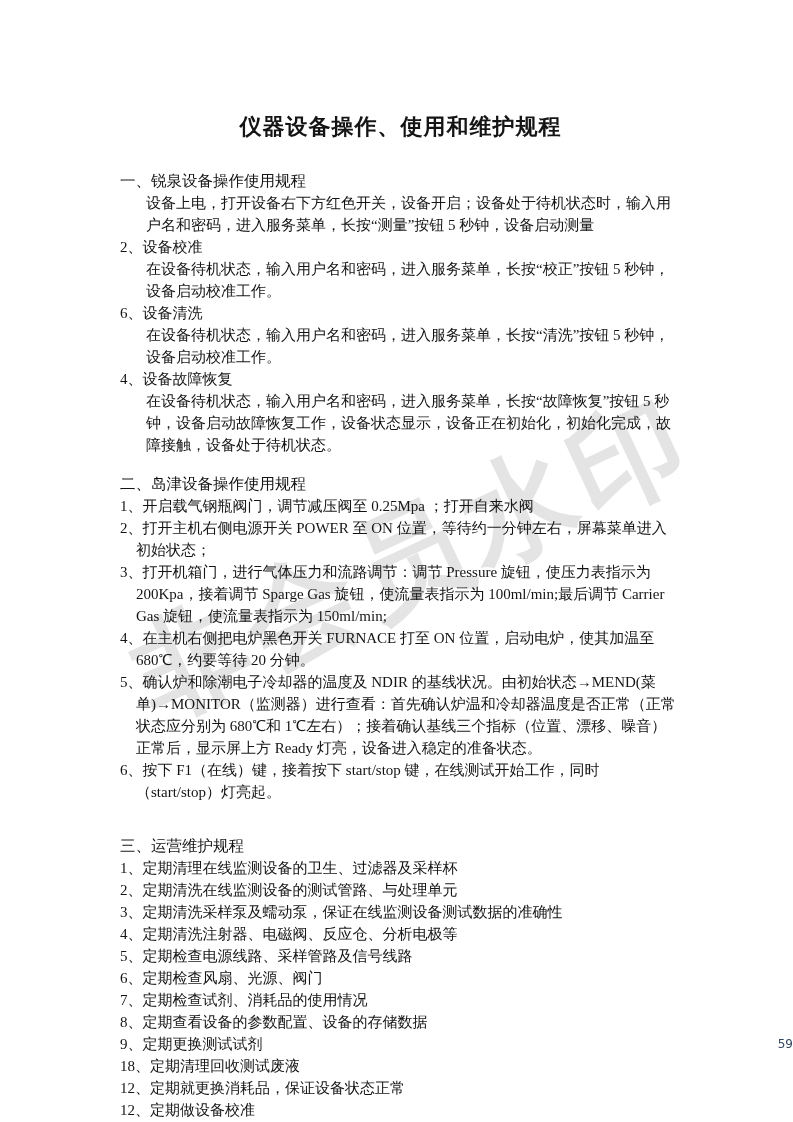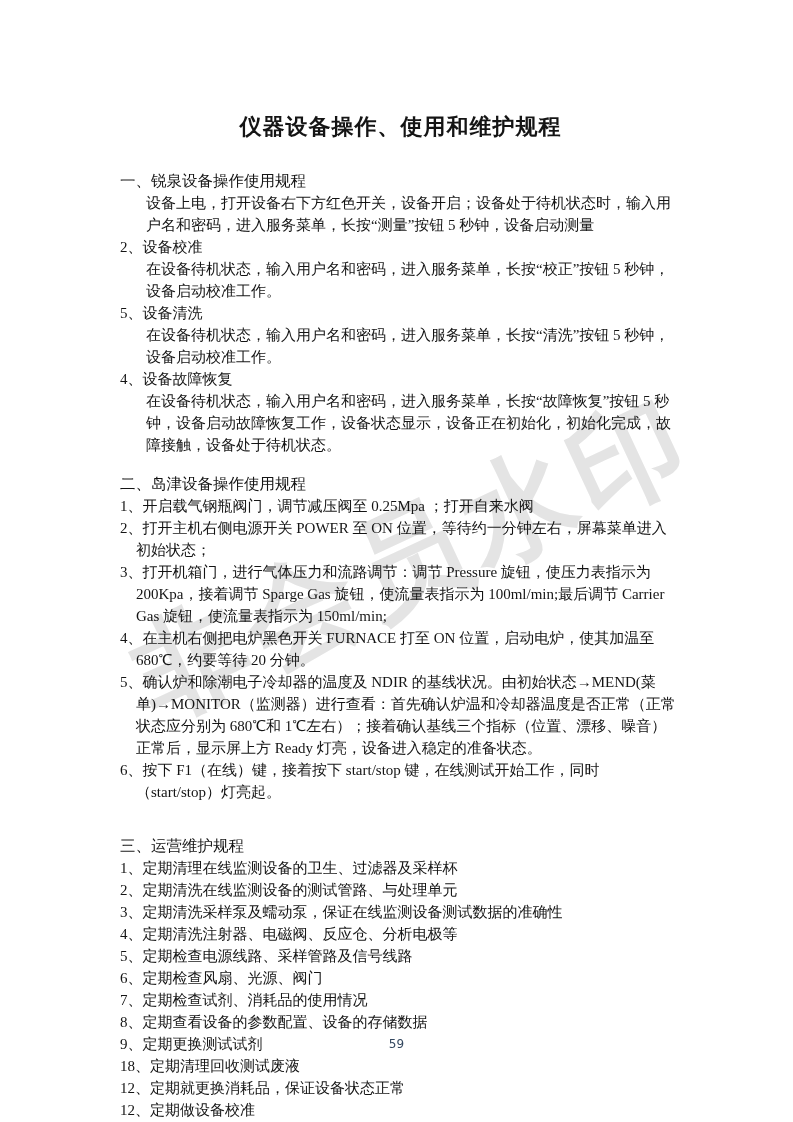--- a/index.html
+++ b/index.html
@@ -61,41 +61,41 @@
     padding-left:16px;
     text-indent:-16px;
   }
   .para.detail {
     margin-left:26px;
   }
   .page-number {
     position:absolute;
     left:0; right:0;
     top:1037px;
-    text-align:center;
+    text-align:right;
     font-size:12px;
     color:#33475f;
     font-family:"DejaVu Sans", sans-serif;
     z-index:1;
   }
 </style>
 </head>
 <body>
 
 <div class="page">
   <div class="watermark">非会员水印</div>
   <div class="content" id="content">
     <h1 class="title">仪器设备操作、使用和维护规程</h1>
 
   <div class="section">
         <div class="section-heading">一、锐泉设备操作使用规程</div>
         <p class="para detail">设备上电，打开设备右下方红色开关，设备开启；设备处于待机状态时，输入用户名和密码，进入服务菜单，长按“测量”按钮 5 秒钟，设备启动测量</p>
         <p class="para item">2、设备校准</p>
         <p class="para detail">在设备待机状态，输入用户名和密码，进入服务菜单，长按“校正”按钮 5 秒钟，设备启动校准工作。</p>
-        <p class="para item">5、设备清洗</p>
+        <p class="para item">6、设备清洗</p>
         <p class="para detail">在设备待机状态，输入用户名和密码，进入服务菜单，长按“清洗”按钮 5 秒钟，设备启动校准工作。</p>
         <p class="para item">4、设备故障恢复</p>
         <p class="para detail">在设备待机状态，输入用户名和密码，进入服务菜单，长按“故障恢复”按钮 5 秒钟，设备启动故障恢复工作，设备状态显示，设备正在初始化，初始化完成，故障接触，设备处于待机状态。</p>
       </div>
       <div class="section">
         <div class="section-heading">二、岛津设备操作使用规程</div>
         <p class="para item">1、开启载气钢瓶阀门，调节减压阀至 0.25Mpa ；打开自来水阀</p>
         <p class="para item">2、打开主机右侧电源开关 POWER 至 ON 位置，等待约一分钟左右，屏幕菜单进入初始状态；</p>
         <p class="para item">3、打开机箱门，进行气体压力和流路调节：调节 Pressure 旋钮，使压力表指示为 200Kpa，接着调节 Sparge Gas 旋钮，使流量表指示为 100ml/min;最后调节 Carrier Gas 旋钮，使流量表指示为 150ml/min;</p>
         <p class="para item">4、在主机右侧把电炉黑色开关 FURNACE 打至 ON 位置，启动电炉，使其加温至 680℃，约要等待 20 分钟。</p>

